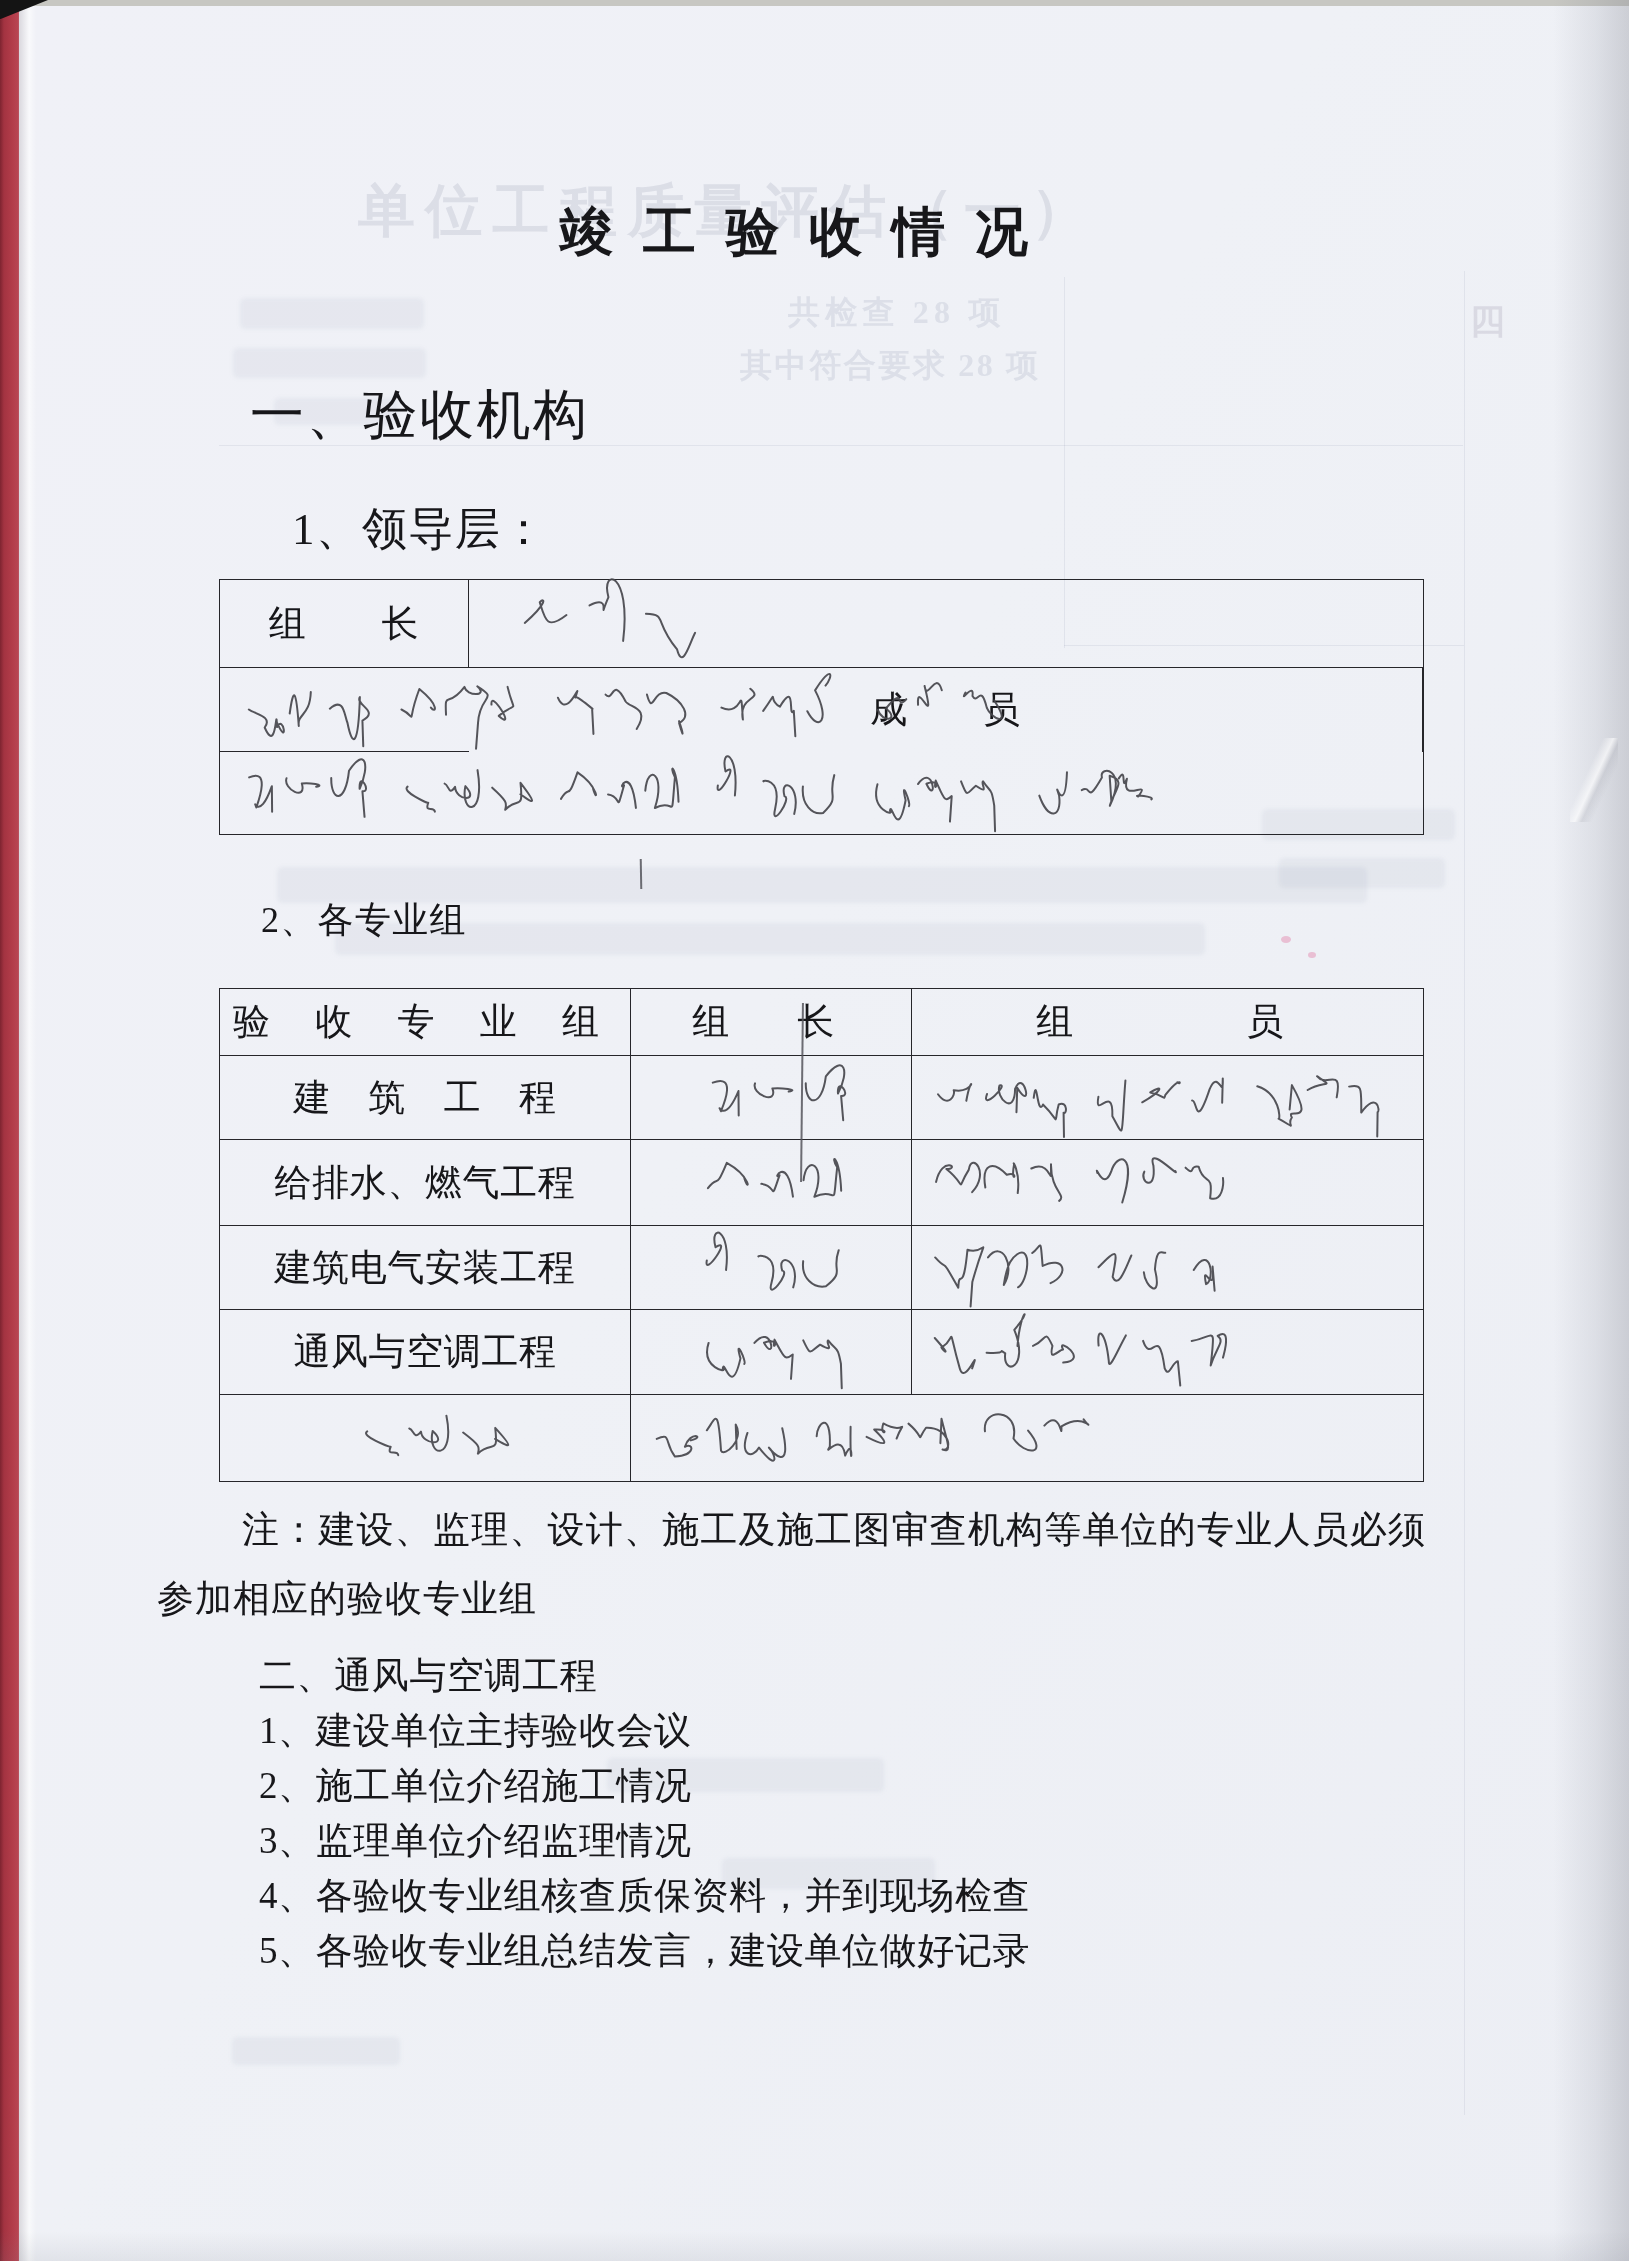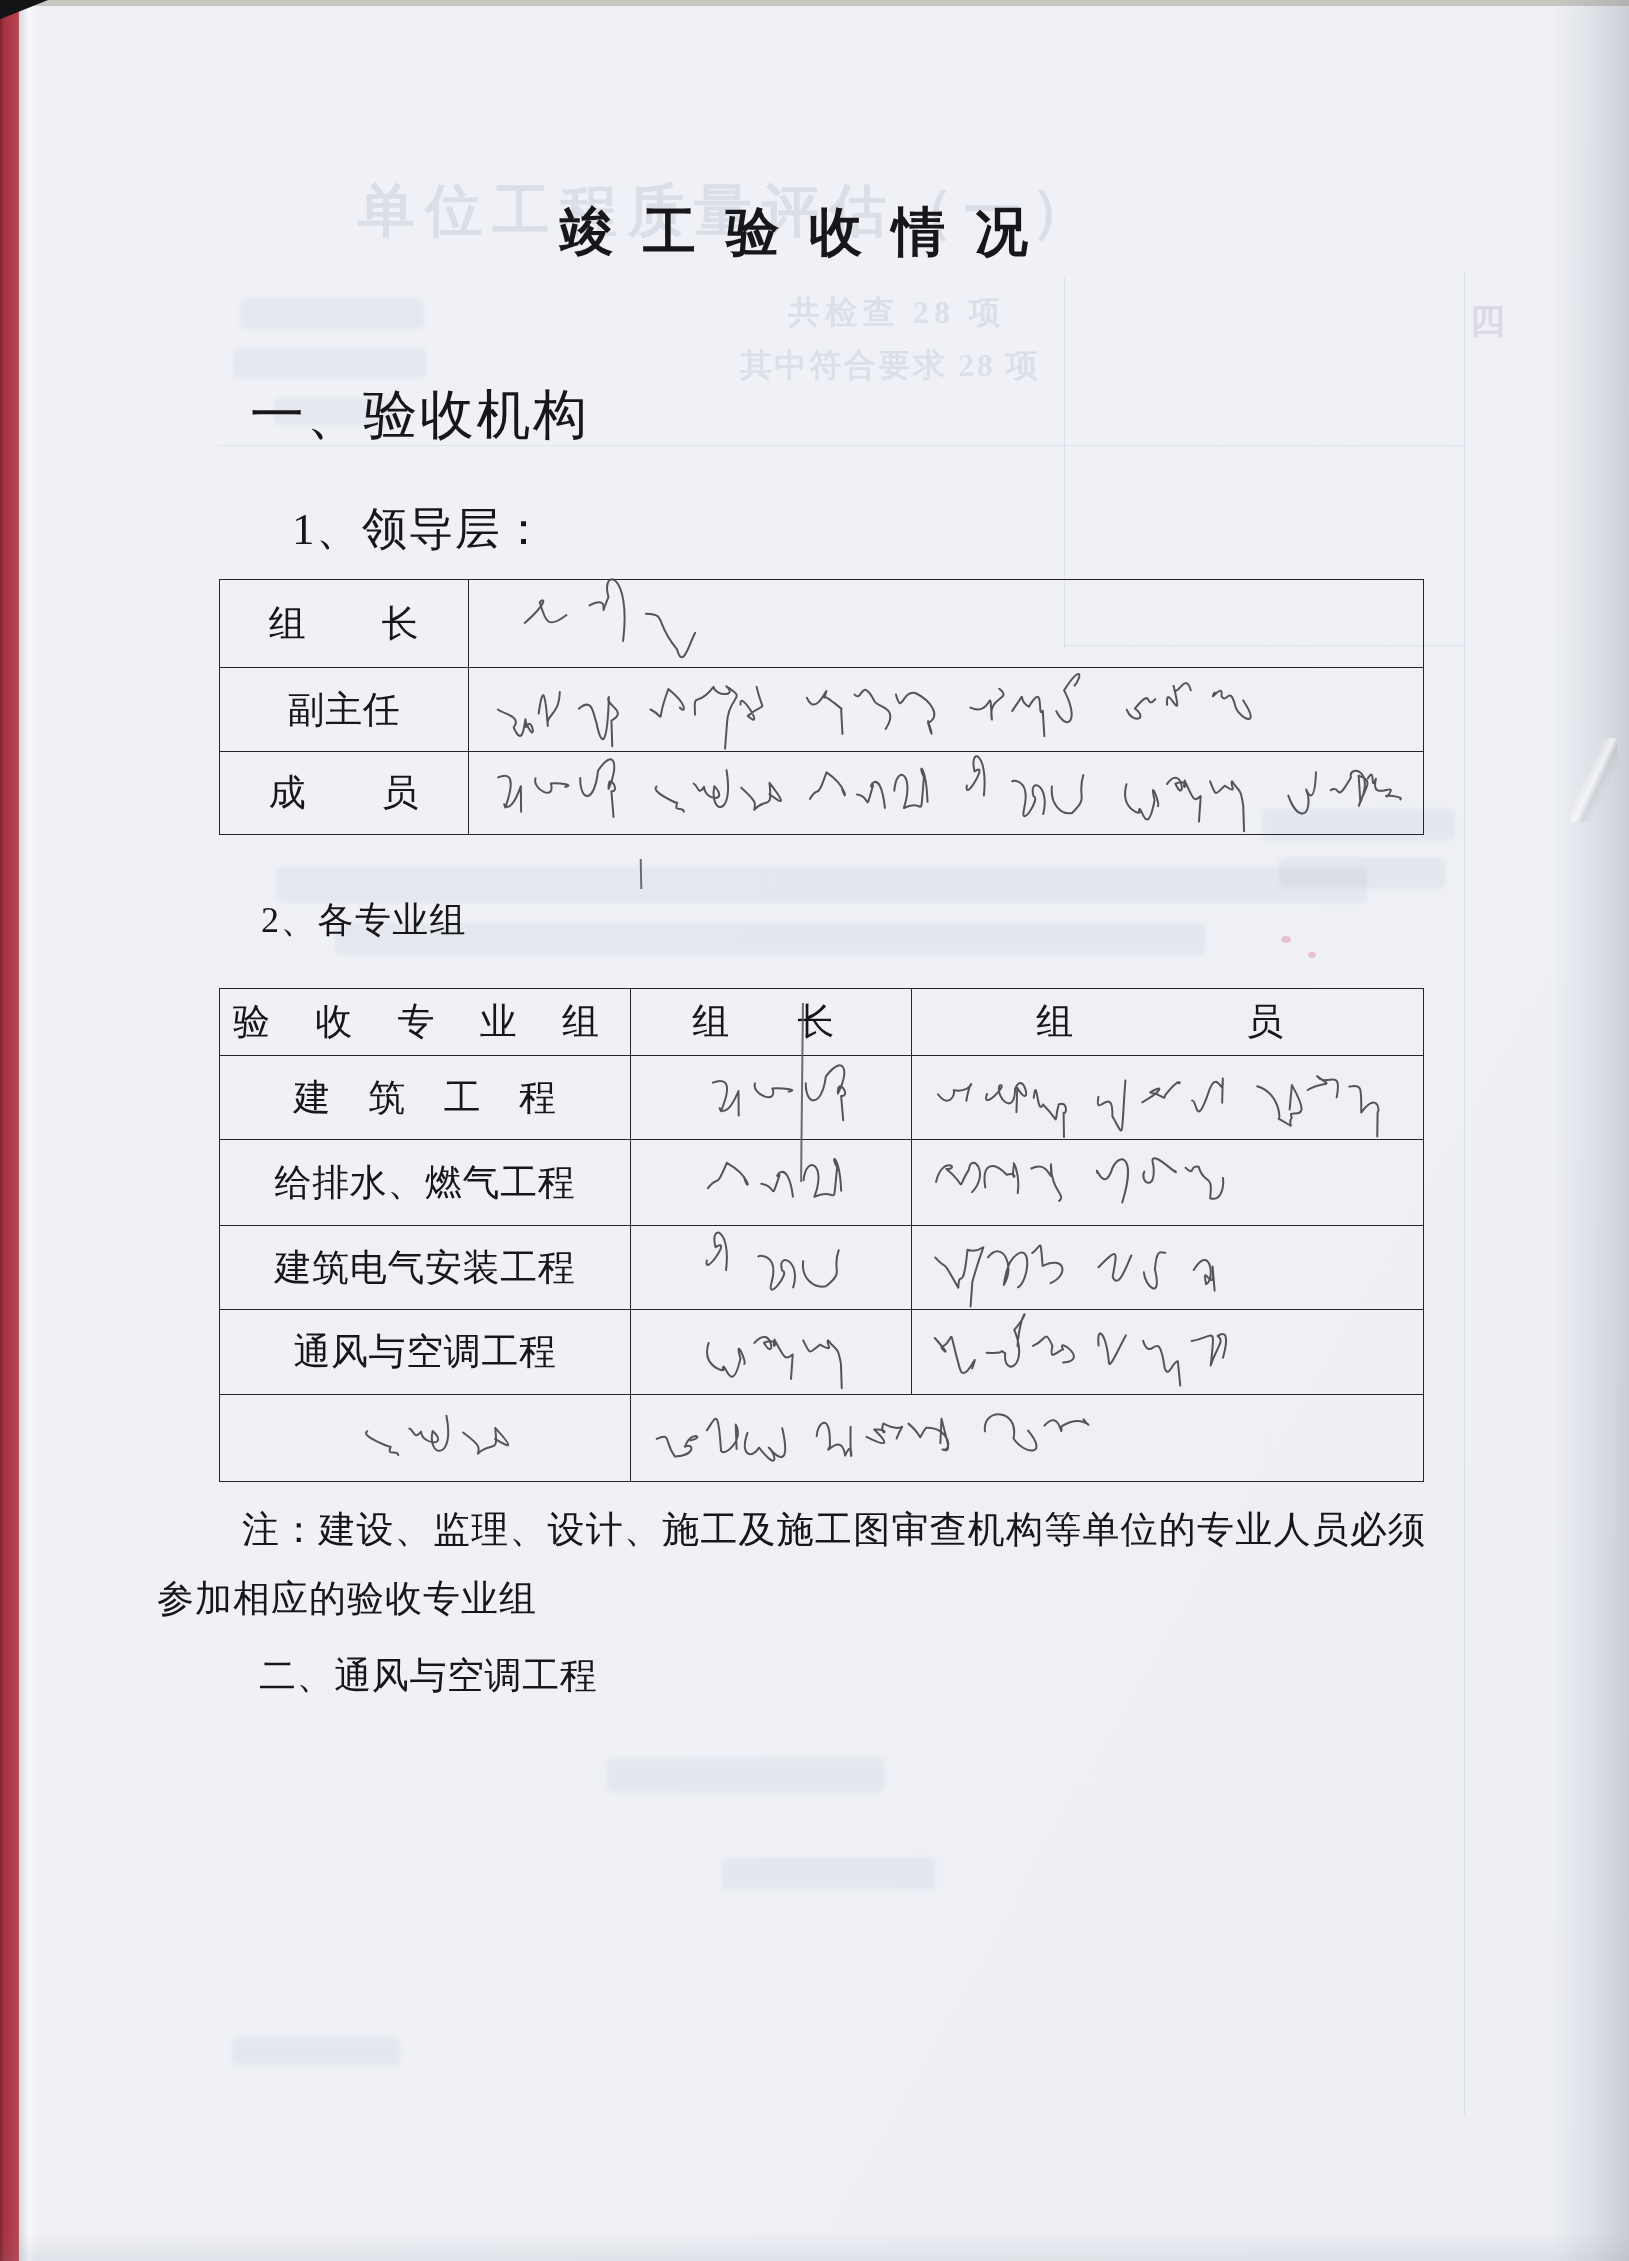--- a/index.html
+++ b/index.html
@@ -102,21 +102,20 @@
 <div class="abs" id="sec1-heading">一、验收机构</div>
 <div class="abs" id="sub-leadership">1、领导层：</div>
 
 <div class="abs dtable" id="leadership-table">
     <div class="cell lbl">组　　长</div>
     <div class="cell sigs last-col" style="padding-left: 37px;">
       <span class="sig-wrap" style="transform: rotate(-0.2deg);"><svg width="193" height="72" viewBox="0 0 300 112" overflow="visible">
           <path d="M29.1 55.5C65.0 24.2 60.6 15.0 52.5 23.4C60.7 50.4 63.1 67.4 94.0 43.4M129.9 28.6C169.6 7.6 139.4 63.5 159.4 15.8C147.0 -31.3 195.6 -25.2 182.0 84.0M217.6 42.0C251.8 43.7 228.7 51.2 265.9 97.6C274.6 130.6 285.6 87.1 294.0 71.8" fill="none" stroke="#46464c" stroke-width="3.1" stroke-linecap="round" stroke-linejoin="round" opacity=".92"></path>
         </svg></span>
     </div>
-    <div class="cell lbl">副主任</div>
     <div class="cell sigs last-col">
       <span class="sig-wrap" style="transform: rotate(-0.1deg);"><svg width="128" height="61" viewBox="0 0 198 94" overflow="visible">
           <path d="M18.3 48.4C29.0 56.1 55.6 59.1 42.8 76.3C62.0 120.8 59.9 33.0 62.0 75.7C71.9 55.0 79.4 108.3 62.0 69.2M81.5 54.7C87.5 11.6 91.6 18.3 95.5 73.9C92.9 54.7 112.9 59.1 114.2 21.4M143.6 47.3C165.9 28.3 165.9 58.0 170.8 69.2C178.3 107.5 187.6 108.4 190.1 29.3C182.2 41.6 221.6 51.0 194.0 65.9l1.2 39.5" fill="none" stroke="#46464c" stroke-width="3.1" stroke-linecap="round" stroke-linejoin="round" opacity=".92"></path>
         </svg></span>
       <span class="sig-wrap" style="transform: rotate(-1.1deg);"><svg width="128" height="61" viewBox="0 0 198 94" overflow="visible">
           <path d="M10.0 46.8C36.5 60.0 15.1 74.2 38.3 15.7C70.5 43.3 62.4 54.6 55.6 44.7M78.8 56.1C77.4 16.0 81.1 48.3 108.2 13.8C110.7 28.5 146.1 29.4 128.0 13.2C162.2 35.3 131.2 24.7 128.0 70.1l-3.8 39.5M149.4 41.9C147.6 16.2 188.6 85.8 160.3 59.6C191.6 35.1 184.7 61.0 174.8 15.0" fill="none" stroke="#46464c" stroke-width="3.1" stroke-linecap="round" stroke-linejoin="round" opacity=".92"></path>
         </svg></span>
       <span class="sig-wrap" style="transform: rotate(-2.6deg);"><svg width="128" height="61" viewBox="0 0 198 94" overflow="visible">
           <path d="M8.5 26.2C22.1 63.3 48.5 -7.5 35.5 27.2C34.9 21.0 66.6 51.1 60.6 45.1l0.3 39.5M82.4 24.7C94.1 38.5 94.0 -5.1 112.9 36.7C119.2 47.3 150.9 47.2 128.0 80.1M146.3 27.6C153.9 61.8 156.1 20.3 176.4 26.5C201.3 40.0 214.9 65.2 194.0 73.6C200.7 101.8 199.7 90.1 194.0 70.9" fill="none" stroke="#46464c" stroke-width="3.1" stroke-linecap="round" stroke-linejoin="round" opacity=".92"></path>
         </svg></span>
@@ -233,18 +232,25 @@
     </div>
   </div>
 
 <div class="abs stray" id="stray1"></div>
 <div class="abs stray" id="stray2"></div>
 
 <div class="abs" id="note-text">注：建设、监理、设计、施工及施工图审查机构等单位的专业人员必须参加相应的验收专业组</div>
 
 <div class="abs" id="procedure">
   <div class="pline">二、通风与空调工程</div>
+  <div id="procedure-items">
+      <div class="pline">1、建设单位主持验收会议</div>
+      <div class="pline">2、施工单位介绍施工情况</div>
+      <div class="pline">3、监理单位介绍监理情况</div>
+      <div class="pline">4、各验收专业组核查质保资料，并到现场检查</div>
+      <div class="pline">5、各验收专业组总结发言，建设单位做好记录</div>
+    </div>
 </div>
 
 <div class="abs" id="edge-shade"></div>
 <div class="abs" id="bottom-shade"></div>
 <div class="abs" id="crease-mark"></div>
 
 
 </body></html>

